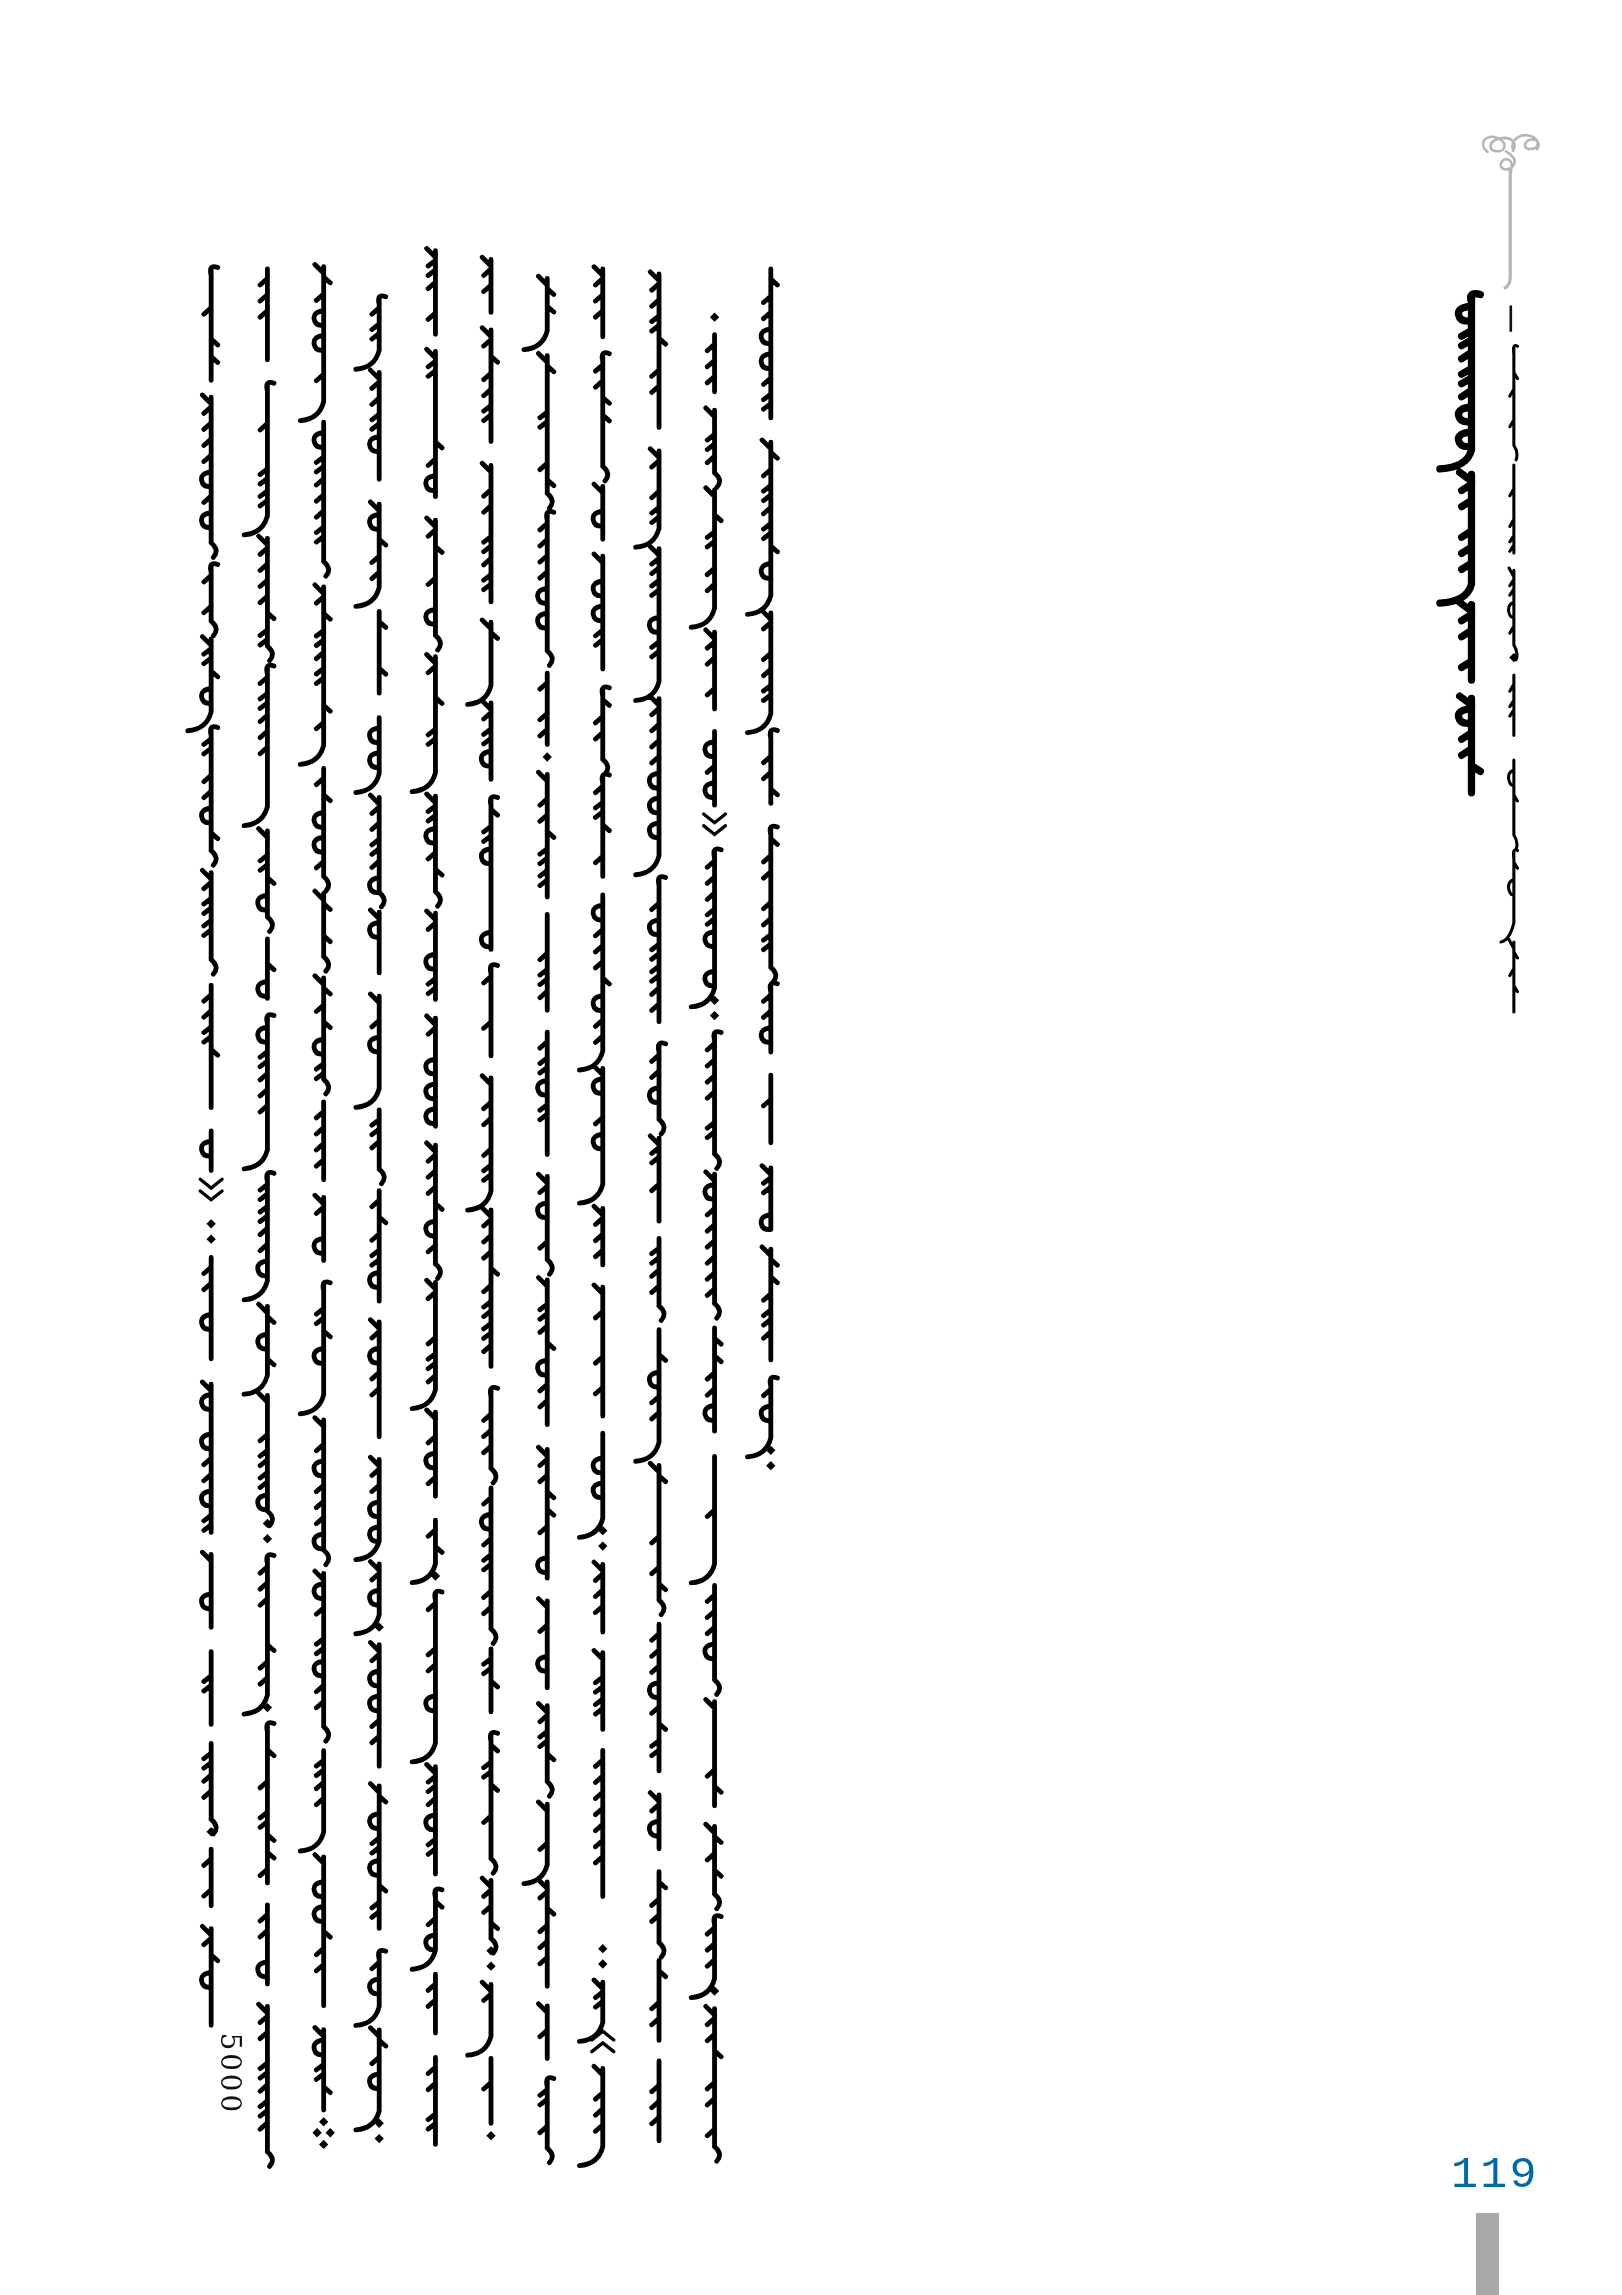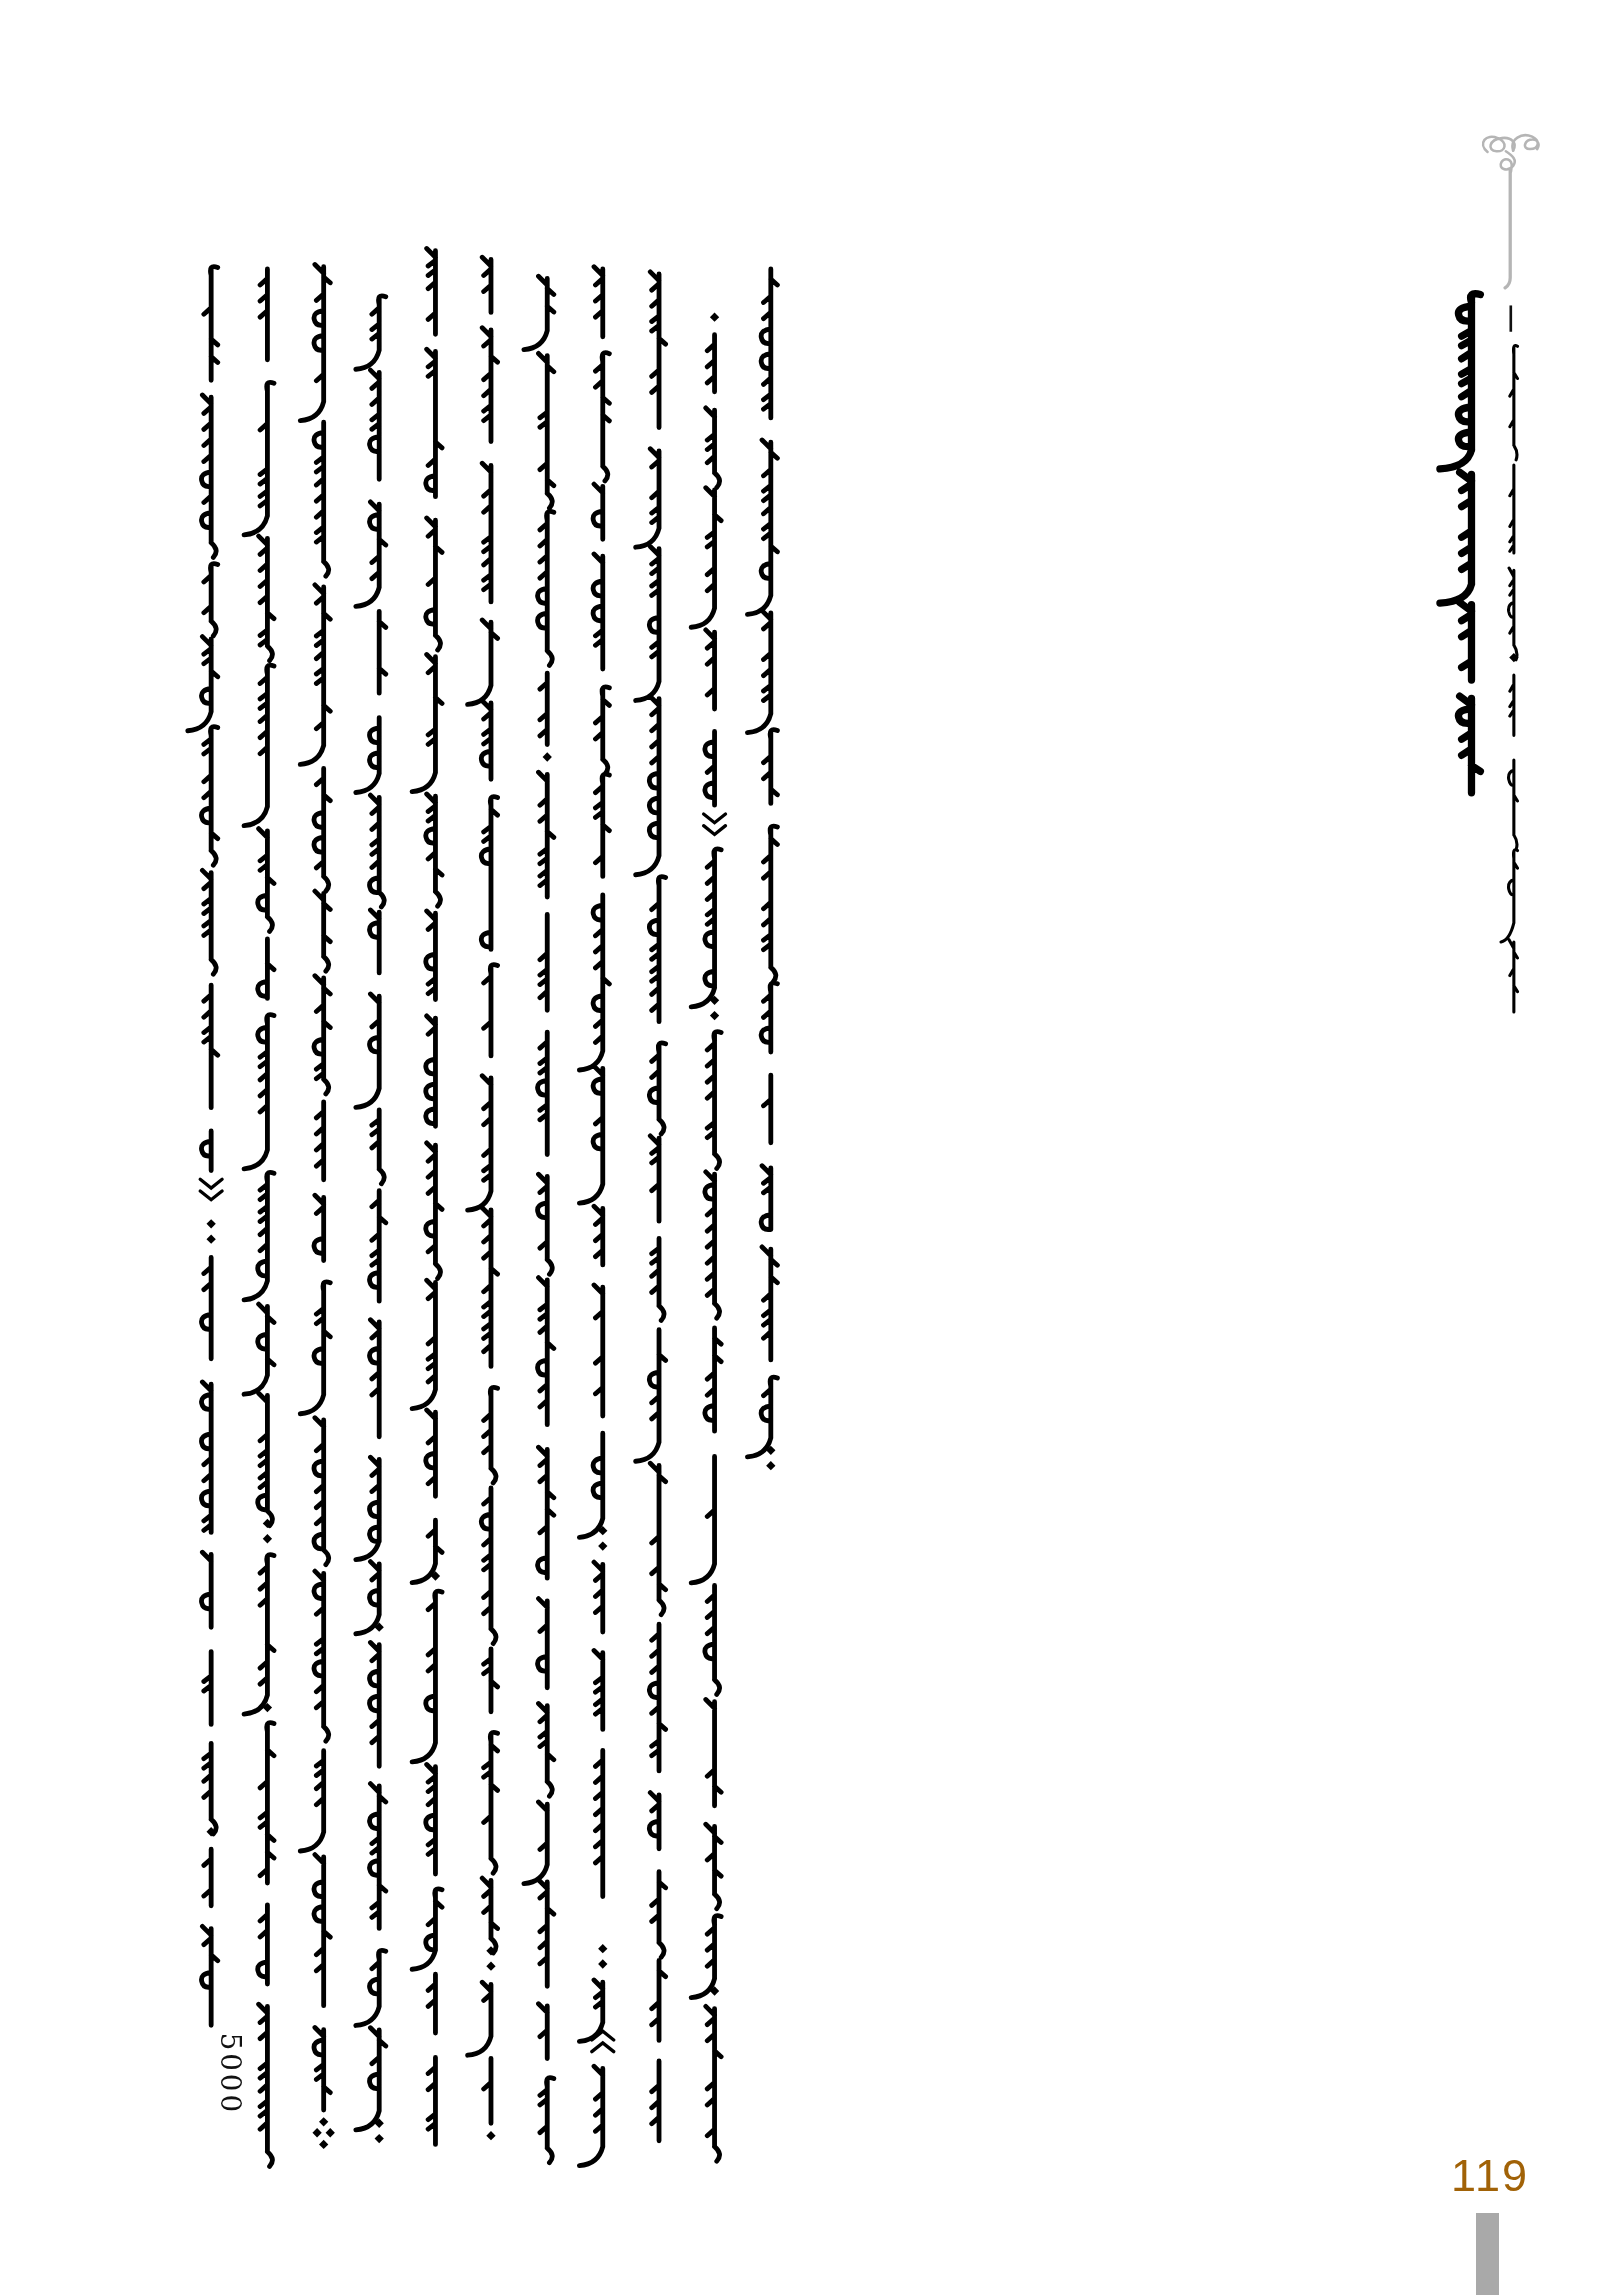--- a/index.html
+++ b/index.html
@@ -11,22 +11,22 @@
     font-family:"Liberation Serif","DejaVu Serif",serif;
   }
   #script-layer{position:absolute;left:0;top:0;width:1622px;height:2295px;display:block;}
   .page-number{
     position:absolute;
     left:1451px;top:2150px;
     width:80px;
     text-align:left;
     font-size:45px;
     letter-spacing:2.2px;
-    color:#a16207;
-    font-family:Liberation Sans, sans-serif;
+    color:#0369a1;
+    font-family:Liberation Mono, monospace;
   }
   .edge-bar{
     position:absolute;
     left:1476px;top:2213px;
     width:22.7px;height:83px;
   }
 </style>
 </head>
 <body>
 

